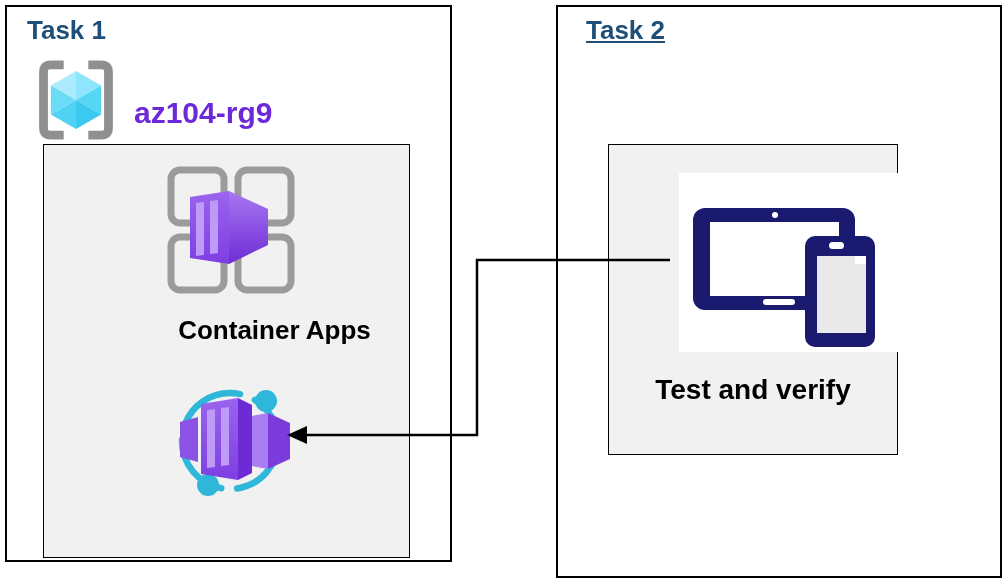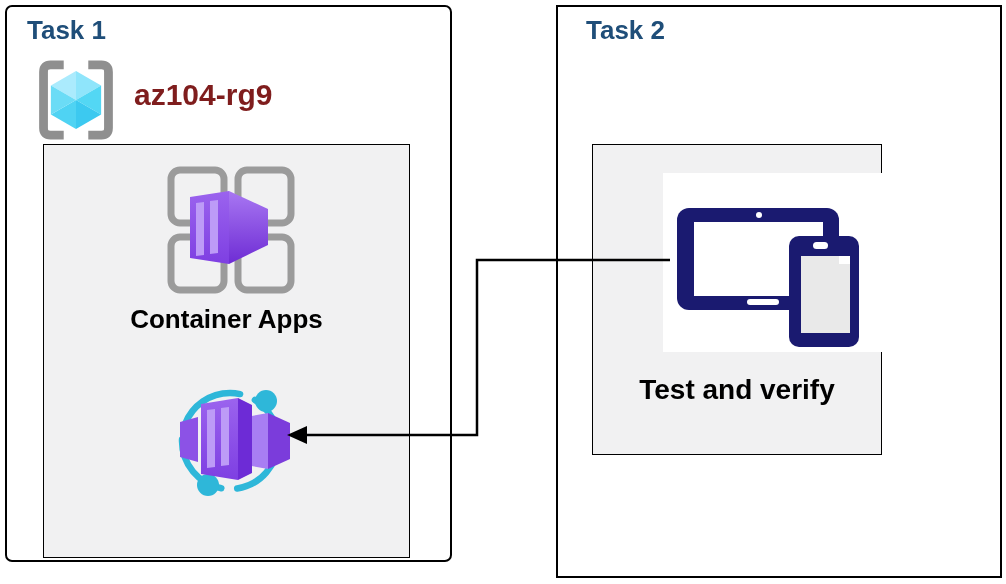--- a/index.html
+++ b/index.html
@@ -10,36 +10,36 @@
   .task-box{
     position:absolute;background:#ffffff;border:2.5px solid #000;box-sizing:border-box;
   }
   .task-title{
     position:absolute;font-size:26px;font-weight:bold;color:#1F4E79;white-space:nowrap;
   }
   .inner-panel{
     position:absolute;background:#F1F1F2;border:1.5px solid #000;box-sizing:border-box;
   }
   .rg-row-label{
-    position:absolute;font-size:30px;font-weight:bold;color:#7f1d1d;white-space:nowrap;
+    position:absolute;font-size:30px;font-weight:bold;color:#6d28d9;white-space:nowrap;margin-top:18px;
   }
   .node-label{
     position:absolute;left:0;width:100%;text-align:center;font-size:26px;font-weight:bold;
     color:#000;line-height:38px;
   }
   .icon{position:absolute;display:block;}
   .white-chip{position:absolute;background:#ffffff;}
   .connector-layer{position:absolute;left:0;top:0;width:1006px;height:584px;z-index:10;pointer-events:none;}
 </style>
 </head>
 <body>
 
 <div class="canvas">
 
-  <div class="task-box" style="left:5px;top:5px;width:447px;height:557px;border-radius:7px;">
+  <div class="task-box" style="left:5px;top:5px;width:447px;height:557px;">
 
     <div class="task-title" style="left:20px;top:8px;">Task 1</div>
 
     <svg class="icon" style="left:25px;top:50px;" width="88" height="86" viewBox="0 0 100 98">
       <path d="M36,9 H21 Q13,9 13,17 V81 Q13,89 21,89 H36" fill="none" stroke="#8F8F8F" stroke-width="10"></path>
       <path d="M64,9 H79 Q87,9 87,17 V81 Q87,89 79,89 H64" fill="none" stroke="#8F8F8F" stroke-width="10"></path>
       <g>
         <polygon points="21.4,32.5 50,16 50,49" fill="#ABEBFD"></polygon>
         <polygon points="50,16 78.6,32.5 50,49" fill="#8FE5FB"></polygon>
         <polygon points="78.6,32.5 78.6,65.5 50,49" fill="#53D7F4"></polygon>
@@ -71,21 +71,21 @@
           <rect x="72" y="72" width="53" height="53" rx="9"></rect>
         </g>
         <g>
           <polygon points="63,26 102,44 102,80 63,99" fill="url(#envSide)"></polygon>
           <polygon points="24,32 63,26 63,99 24,93" fill="url(#envFront)"></polygon>
           <polygon points="30,38 38,37 38,90 30,91" fill="#BD9BF7"></polygon>
           <polygon points="44,36 52,35 52,88 44,89" fill="#BD9BF7"></polygon>
         </g>
       </svg>
 
-      <div class="node-label" style="top:155px;">
+      <div class="node-label" style="top:166px;margin-left:48px;">
         <div>Container Apps</div>
       </div>
 
       <svg class="icon" style="left:124px;top:233px;" width="135" height="125" viewBox="0 0 135 125">
         <defs>
           <linearGradient id="appFront" x1="0" y1="0" x2="0" y2="1">
             <stop offset="0" stop-color="#9B63EE"></stop>
               <stop offset="1" stop-color="#7E3FE2"></stop>
           </linearGradient>
         </defs>
@@ -101,23 +101,23 @@
           <polygon points="39,32 47,31 47,89 39,90" fill="#BD9BF7"></polygon>
           <polygon points="53,30 61,29 61,87 53,88" fill="#BD9BF7"></polygon>
         </g>
       </svg>
 
     </div>
   </div>
 
   <div class="task-box" style="left:556px;top:5px;width:446px;height:573px;">
 
-    <div class="task-title" style="left:28px;top:8px;">Task 2</div>
+    <div class="task-title" style="left:28px;top:8px;text-decoration:underline;">Task 2</div>
 
-    <div class="inner-panel" style="left:34px;top:137px;width:290px;height:311px;">
+    <div class="inner-panel" style="left:50px;top:137px;width:290px;height:311px;">
 
       <div class="white-chip" style="left:70px;top:28px;width:228px;height:179px;">
 
         <svg class="icon" style="left:0;top:0;" width="228" height="179" viewBox="0 0 228 179">
           <g>
             <rect x="14" y="35" width="162" height="102" rx="12" fill="#1A1A70"></rect>
             <rect x="31" y="49" width="129" height="74" fill="#FFFFFF"></rect>
             <circle cx="96" cy="42" r="3" fill="#FFFFFF"></circle>
             <rect x="84" y="126" width="32" height="6" rx="3" fill="#FFFFFF"></rect>
           </g>

